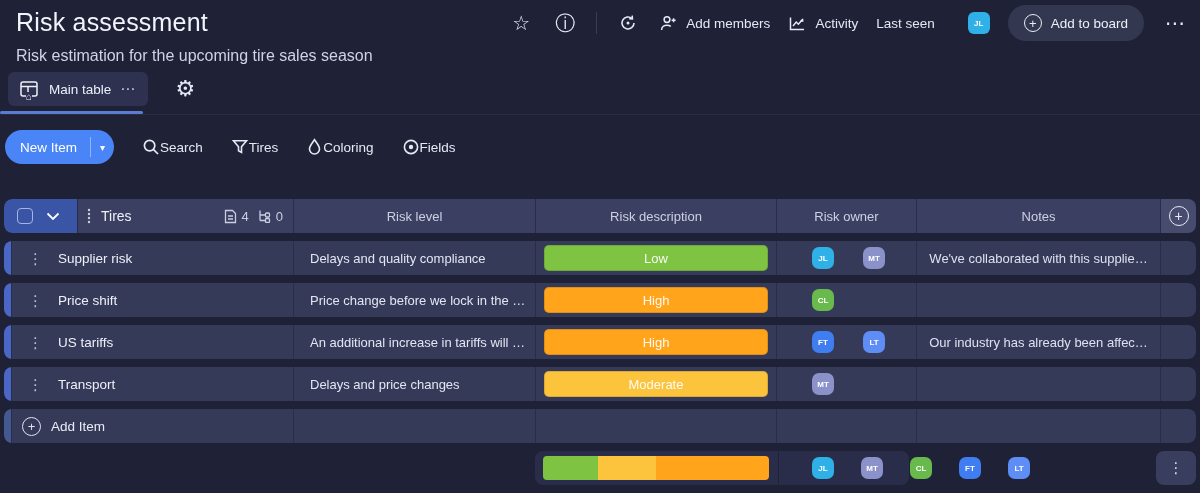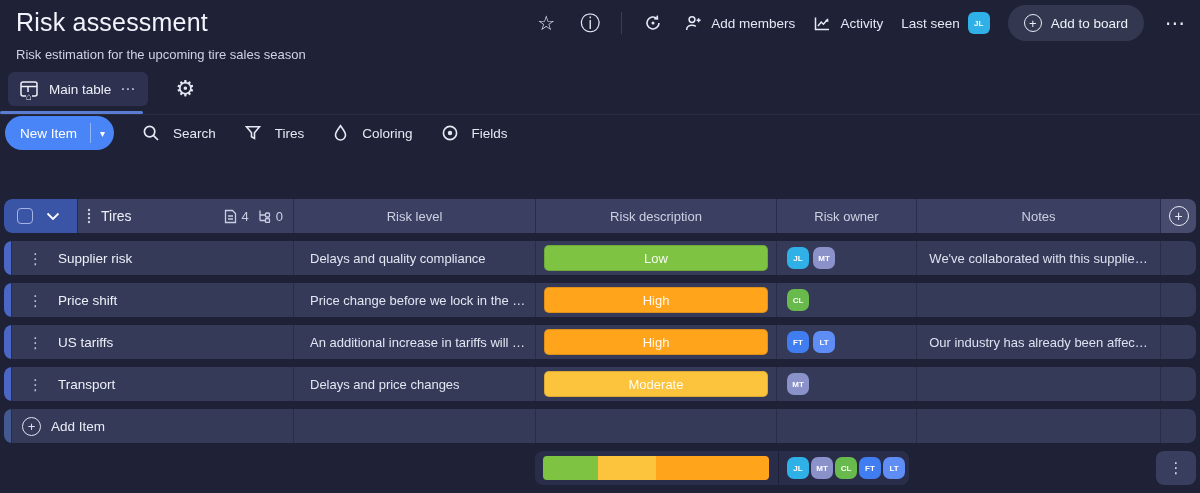--- a/index.html
+++ b/index.html
@@ -5,47 +5,47 @@
   * { box-sizing: border-box; margin: 0; padding: 0; }
   html,body { width:1200px; height:493px; }
   body {
     font-family: "Liberation Sans", "DejaVu Sans", sans-serif;
     background:#1f2136; color:#e9ecf6; overflow:hidden; position:relative;
   }
   .app { position:absolute; inset:0; width:1200px; height:493px; }
 
   
   .page-title { position:absolute; left:16px; top:8px; font-size:25px; font-weight:500; letter-spacing:.2px; color:#f2f4fb; }
-  .page-subtitle { position:absolute; left:16px; top:47px; font-size:13px; color:#ced3e6; }
+  .page-subtitle { position:absolute; left:16px; top:47px; font-size:16px; color:#ced3e6; }
 
   .head-actions { position:absolute; right:12px; top:4px; height:38px; display:flex; align-items:center; gap:18px; }
   .icon-btn { display:flex; align-items:center; justify-content:center; width:26px; height:26px; color:#e6e9f5; cursor:pointer; }
   .glyph { font-size:20px; line-height:1; color:#e6e9f5; }
   .vdiv { width:1px; height:22px; background:#3a3d58; }
   .action-item { display:flex; align-items:center; gap:8px; font-size:13.5px; color:#e4e8f4; cursor:pointer; }
-  .avatar { display:inline-flex; align-items:center; justify-content:center; border-radius:6px; color:#fff; font-weight:700; }
+  .avatar { display:inline-flex; align-items:center; justify-content:center; border-radius:6px; color:#fff; font-weight:700;margin-left:25px; }
   .avatar.sm { width:22px; height:22px; font-size:8px; }
   .gray-btn { display:flex; align-items:center; gap:9px; height:36px; padding:0 16px; background:#33374f; border-radius:18px; font-size:13.5px; color:#eef0f8; cursor:pointer; }
   .plus-circle { display:inline-flex; align-items:center; justify-content:center; width:18px; height:18px; border:1.6px solid #e9ecf6; border-radius:50%; font-size:13px; line-height:1; color:#e9ecf6; }
 
   
   .tabs-row { position:absolute; left:8px; top:72px; height:34px; display:flex; align-items:center; gap:24px; }
   .tab-pill { display:flex; align-items:center; gap:9px; height:34px; padding:0 12px; background:#2e3150; border-radius:6px; font-size:13.5px; color:#eef0f8; cursor:pointer; position:relative; }
   .tab-more { font-size:15px; color:#c9cee2; letter-spacing:1px; }
   .tab-underline { position:absolute; left:0; top:111px; width:143px; height:3px; background:#5b7cd3; border-radius:2px; }
   .tabs-divider { position:absolute; left:0; top:114px; width:1200px; height:1px; background:rgba(255,255,255,.05); }
   .home-badge { position:absolute; left:18px; top:20px; font-size:10px; color:#eef0f8; background:#2e3150; line-height:1; }
 
   
-  .toolbar { position:absolute; left:5px; top:116px; height:34px; display:flex; align-items:center; }
+  .toolbar { position:absolute; left:5px; top:130px; height:34px; display:flex; align-items:center; }
   .new-item-btn { display:flex; align-items:stretch; height:34px; background:#4a85f7; border-radius:17px; overflow:hidden; cursor:pointer; margin-right:14px; }
   .new-item-main { display:flex; align-items:center; padding:0 13px 0 15px; font-size:13.5px; color:#fff; }
   .new-item-sep { width:1px; background:rgba(255,255,255,.4); margin:7px 0; }
   .new-item-caret { display:flex; align-items:center; padding:0 9px; color:#fff; font-size:10px; }
-  .tool-item { display:flex; align-items:center; gap:13px; padding:0 14px; height:34px; border-radius:4px; font-size:13.5px; color:#e6e9f4; cursor:pointer; }
+  .tool-item { display:flex; align-items:center; gap:0; padding:0 14px; height:34px; border-radius:4px; font-size:13.5px; color:#e6e9f4; cursor:pointer; }
   .tool-item svg { stroke:#e6e9f4; }
 
   
   .board { position:absolute; left:4px; top:199px; width:1192px; }
   .grid-row { display:grid; height:34px; border-radius:8px; overflow:hidden; }
   .header-row { grid-template-columns:73px 216px 242px 241px 140px 244px 36px; }
   .item-row { grid-template-columns:7px 282px 242px 241px 140px 244px 36px; margin-top:8px; background:#353a59; }
   .hcell { background:#3b4063; display:flex; align-items:center; justify-content:center; font-size:13px; color:#ccd1e2; position:relative; }
   .hcell + .hcell { border-left:1px solid #2a2d49; }
   .h-select { background:#3a55a5; display:flex; align-items:center; gap:13px; padding-left:13px; justify-content:flex-start; cursor:pointer; }

